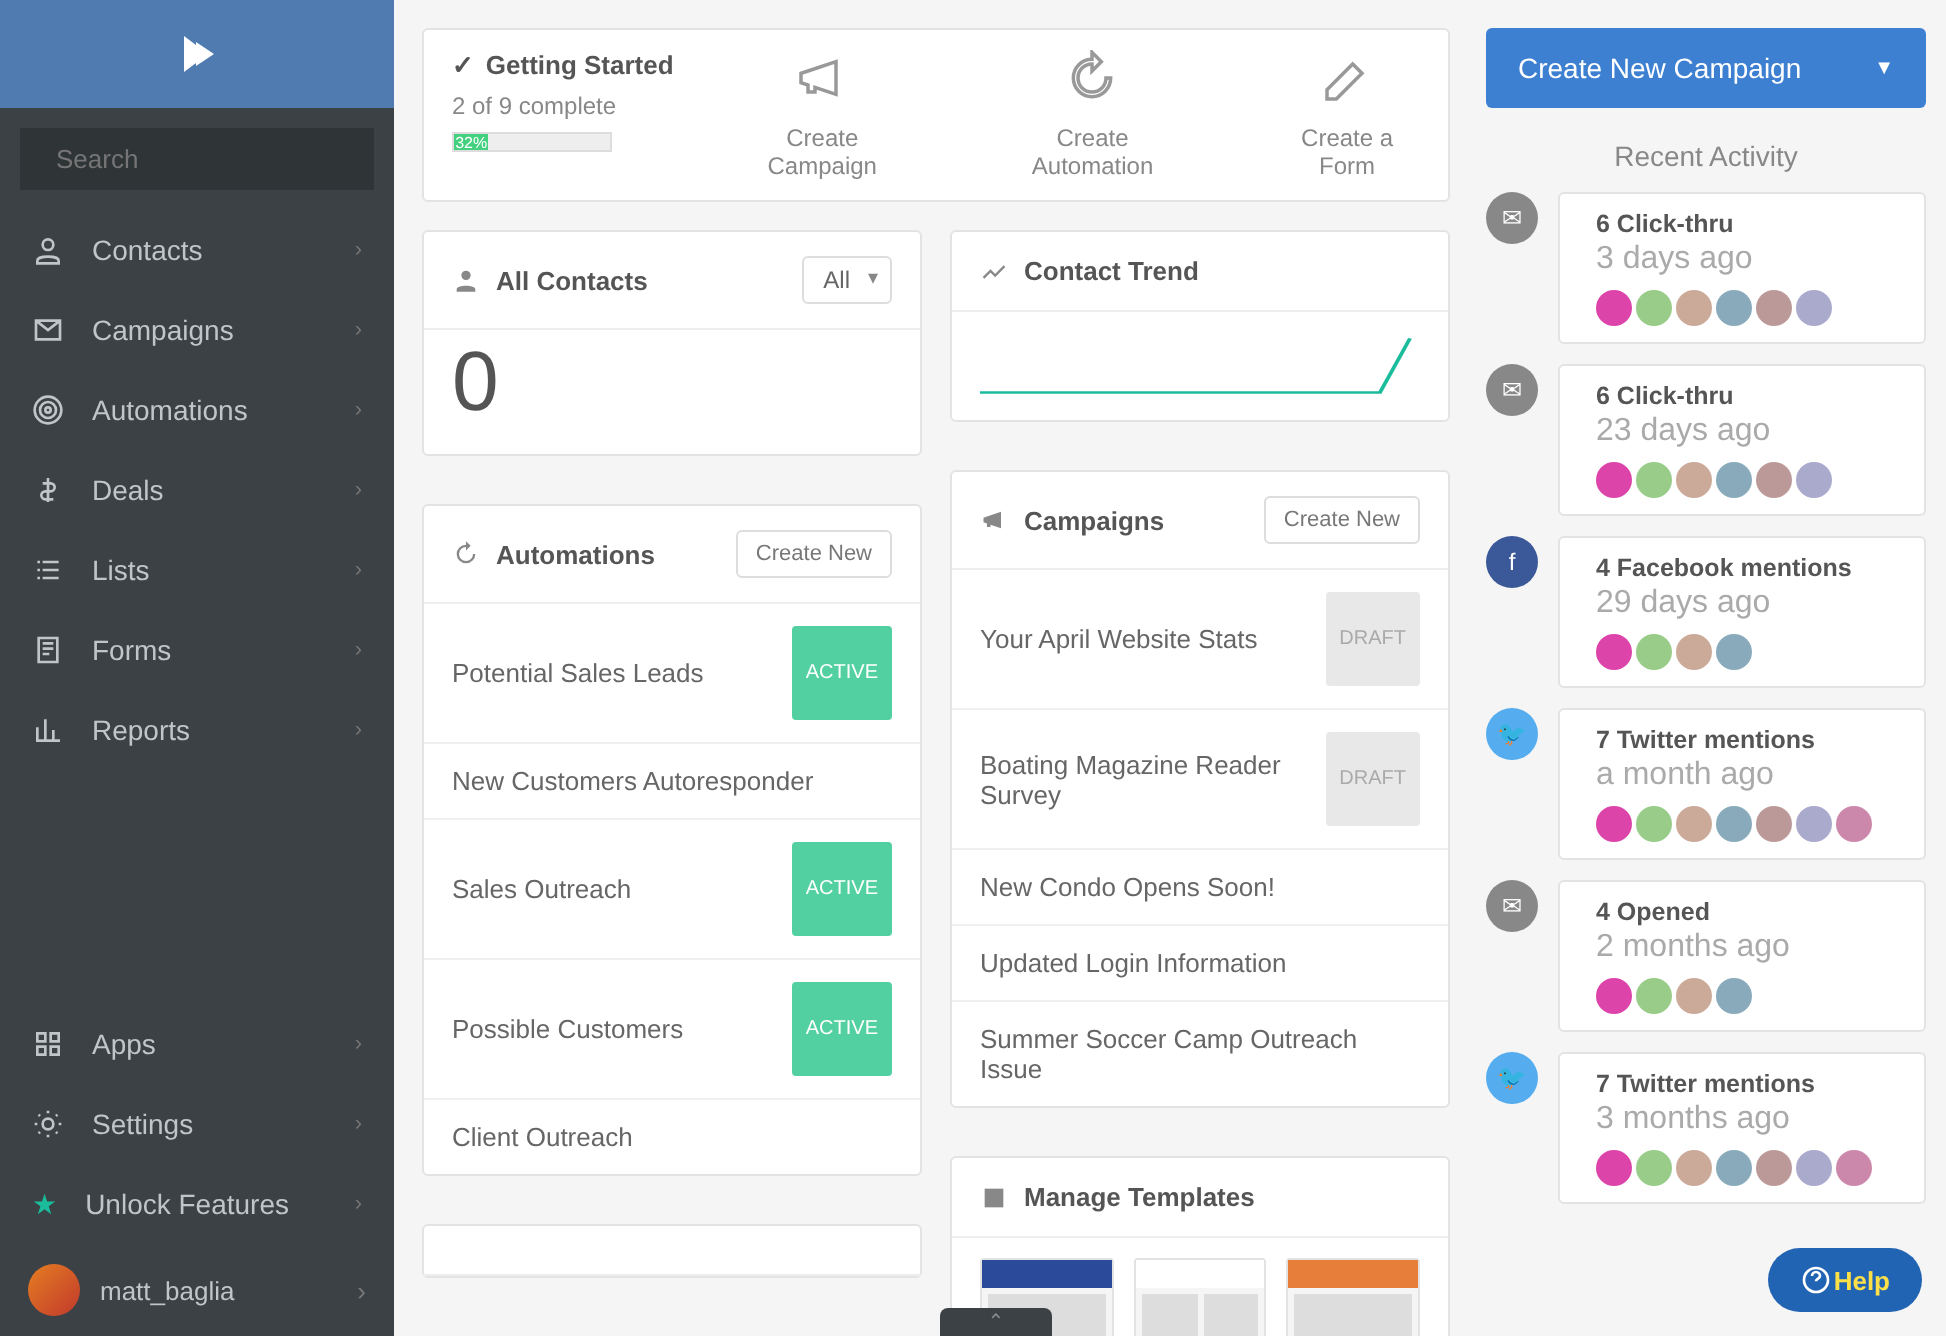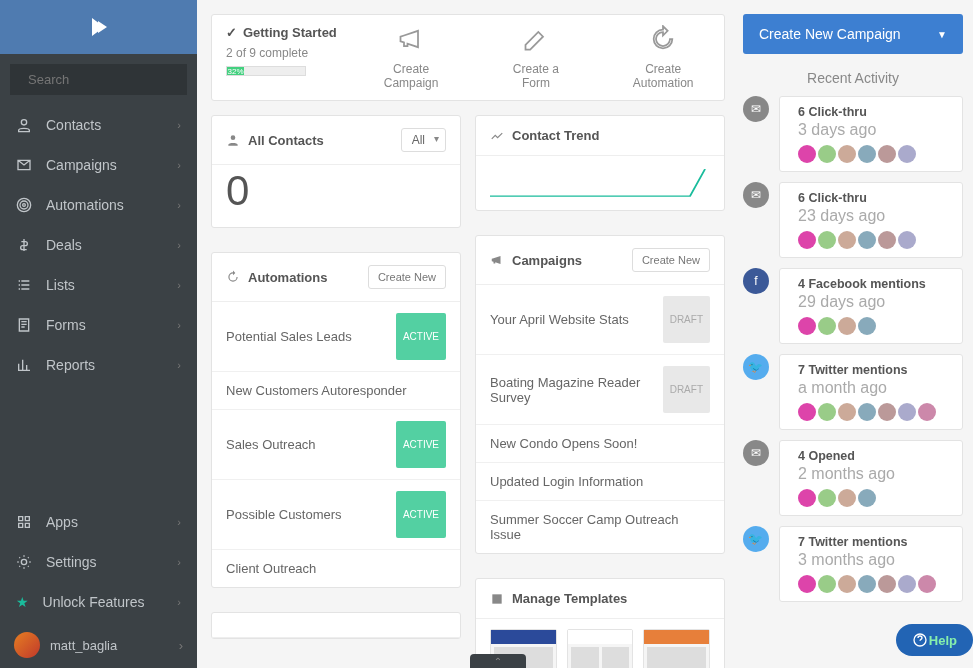--- a/index.html
+++ b/index.html
@@ -79,21 +79,21 @@
 .activity-icon { width: 26px; height: 26px; border-radius: 50%; display: flex; align-items: center; justify-content: center; flex-shrink: 0; color: #fff; font-size: 12px; }
 .activity-card { background: #fff; border: 1px solid #e3e3e3; border-radius: 3px; padding: 8px 18px; flex: 1; }
 .activity-title { font-weight: 600; font-size: 12.5px; color: #555; }
 .activity-time { font-size: 16px; color: #aaa; margin: 2px 0 6px; }
 .avatar-row { display: flex; gap: 2px; flex-wrap: wrap; }
 .avatar-row .av { width: 18px; height: 18px; border-radius: 50%; background: #ccc; }
 .ic-grey { background: #888; }
 .ic-fb { background: #3b5998; }
 .ic-tw { background: #55acee; }
 
-.help-btn { position: fixed; right: 0; bottom: 12px; background: #2264b4; color: #86efac; border-radius: 20px; padding: 8px 16px; display: flex; align-items: center; gap: 1px; font-weight: 600; font-size: 13px; cursor: pointer; border: none; }
+.help-btn { position: fixed; right: 12px; bottom: 12px; background: #2264b4; color: #fde047; border-radius: 20px; padding: 8px 16px; display: flex; align-items: center; gap: 1px; font-weight: 600; font-size: 13px; cursor: pointer; border: none; }
 .help-btn svg { width: 16px; height: 16px; fill: none; stroke: #fff; stroke-width: 2; }
 
 .collapse-tab { position: fixed; bottom: 0; left: 470px; width: 56px; height: 14px; background: #3b4145; border-radius: 4px 4px 0 0; display:flex; align-items:center; justify-content:center; color:#888; font-size:10px; cursor:pointer; }
 </style>
 </head>
 <body>
 
 <div class="sidebar">
   <div class="logo-area">
     <svg viewBox="0 0 24 24">
@@ -224,29 +224,29 @@
         </div>
         <div class="gs-actions">
           <div class="gs-action">
             <svg viewBox="0 0 24 24">
                 <path d="M3 10v4l3 1v3l3 0v-2l9 3V5L6 9z"></path>
               </svg>
             <div>Create Campaign</div>
           </div>
           <div class="gs-action">
             <svg viewBox="0 0 24 24">
+                <path d="M4 12a8 8 0 018-8V1l4 4-4 4V6a6 6 0 106 6h2a8 8 0 11-16 0z"></path>
+              </svg>
+            <div>Create Automation</div>
+          </div>
+          <div class="gs-action">
+            <svg viewBox="0 0 24 24">
                 <path d="M3 17l11-11 4 4L7 21H3v-4z"></path>
               </svg>
             <div>Create a Form</div>
-          </div>
-          <div class="gs-action">
-            <svg viewBox="0 0 24 24">
-                <path d="M4 12a8 8 0 018-8V1l4 4-4 4V6a6 6 0 106 6h2a8 8 0 11-16 0z"></path>
-              </svg>
-            <div>Create Automation</div>
           </div>
         </div>
       </div>
     </div>
 
     <div style="display:flex; gap:14px; flex:1; min-height:0;">
       <div class="col">
         <div class="card all-contacts">
           <div class="card-header">
             <div class="title">

